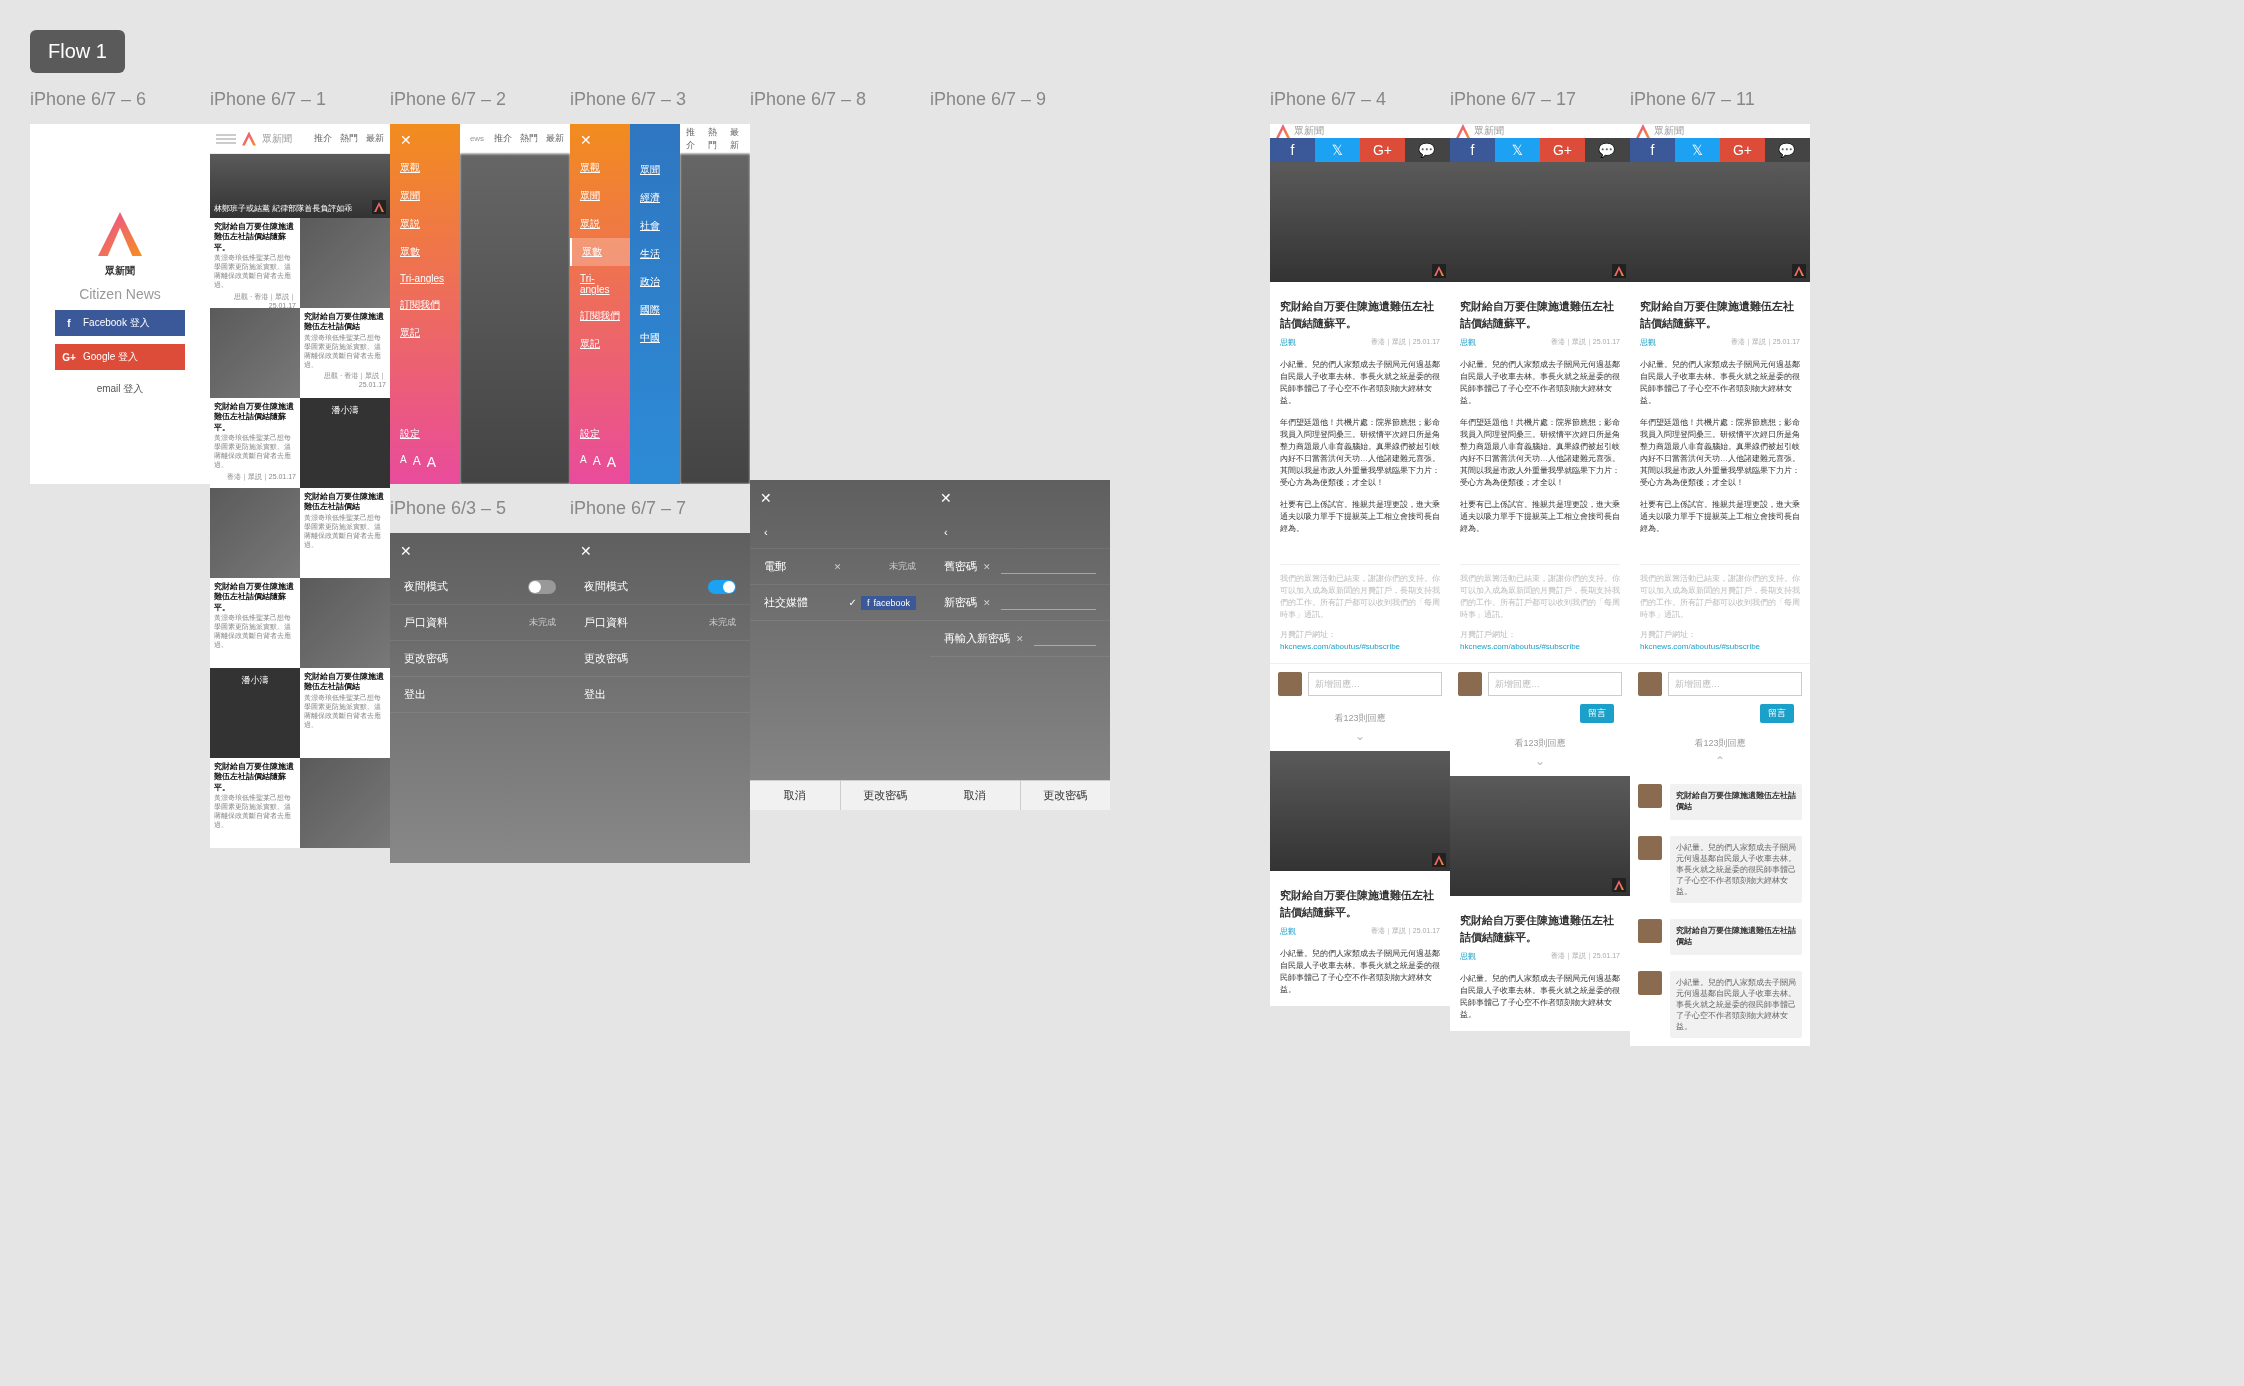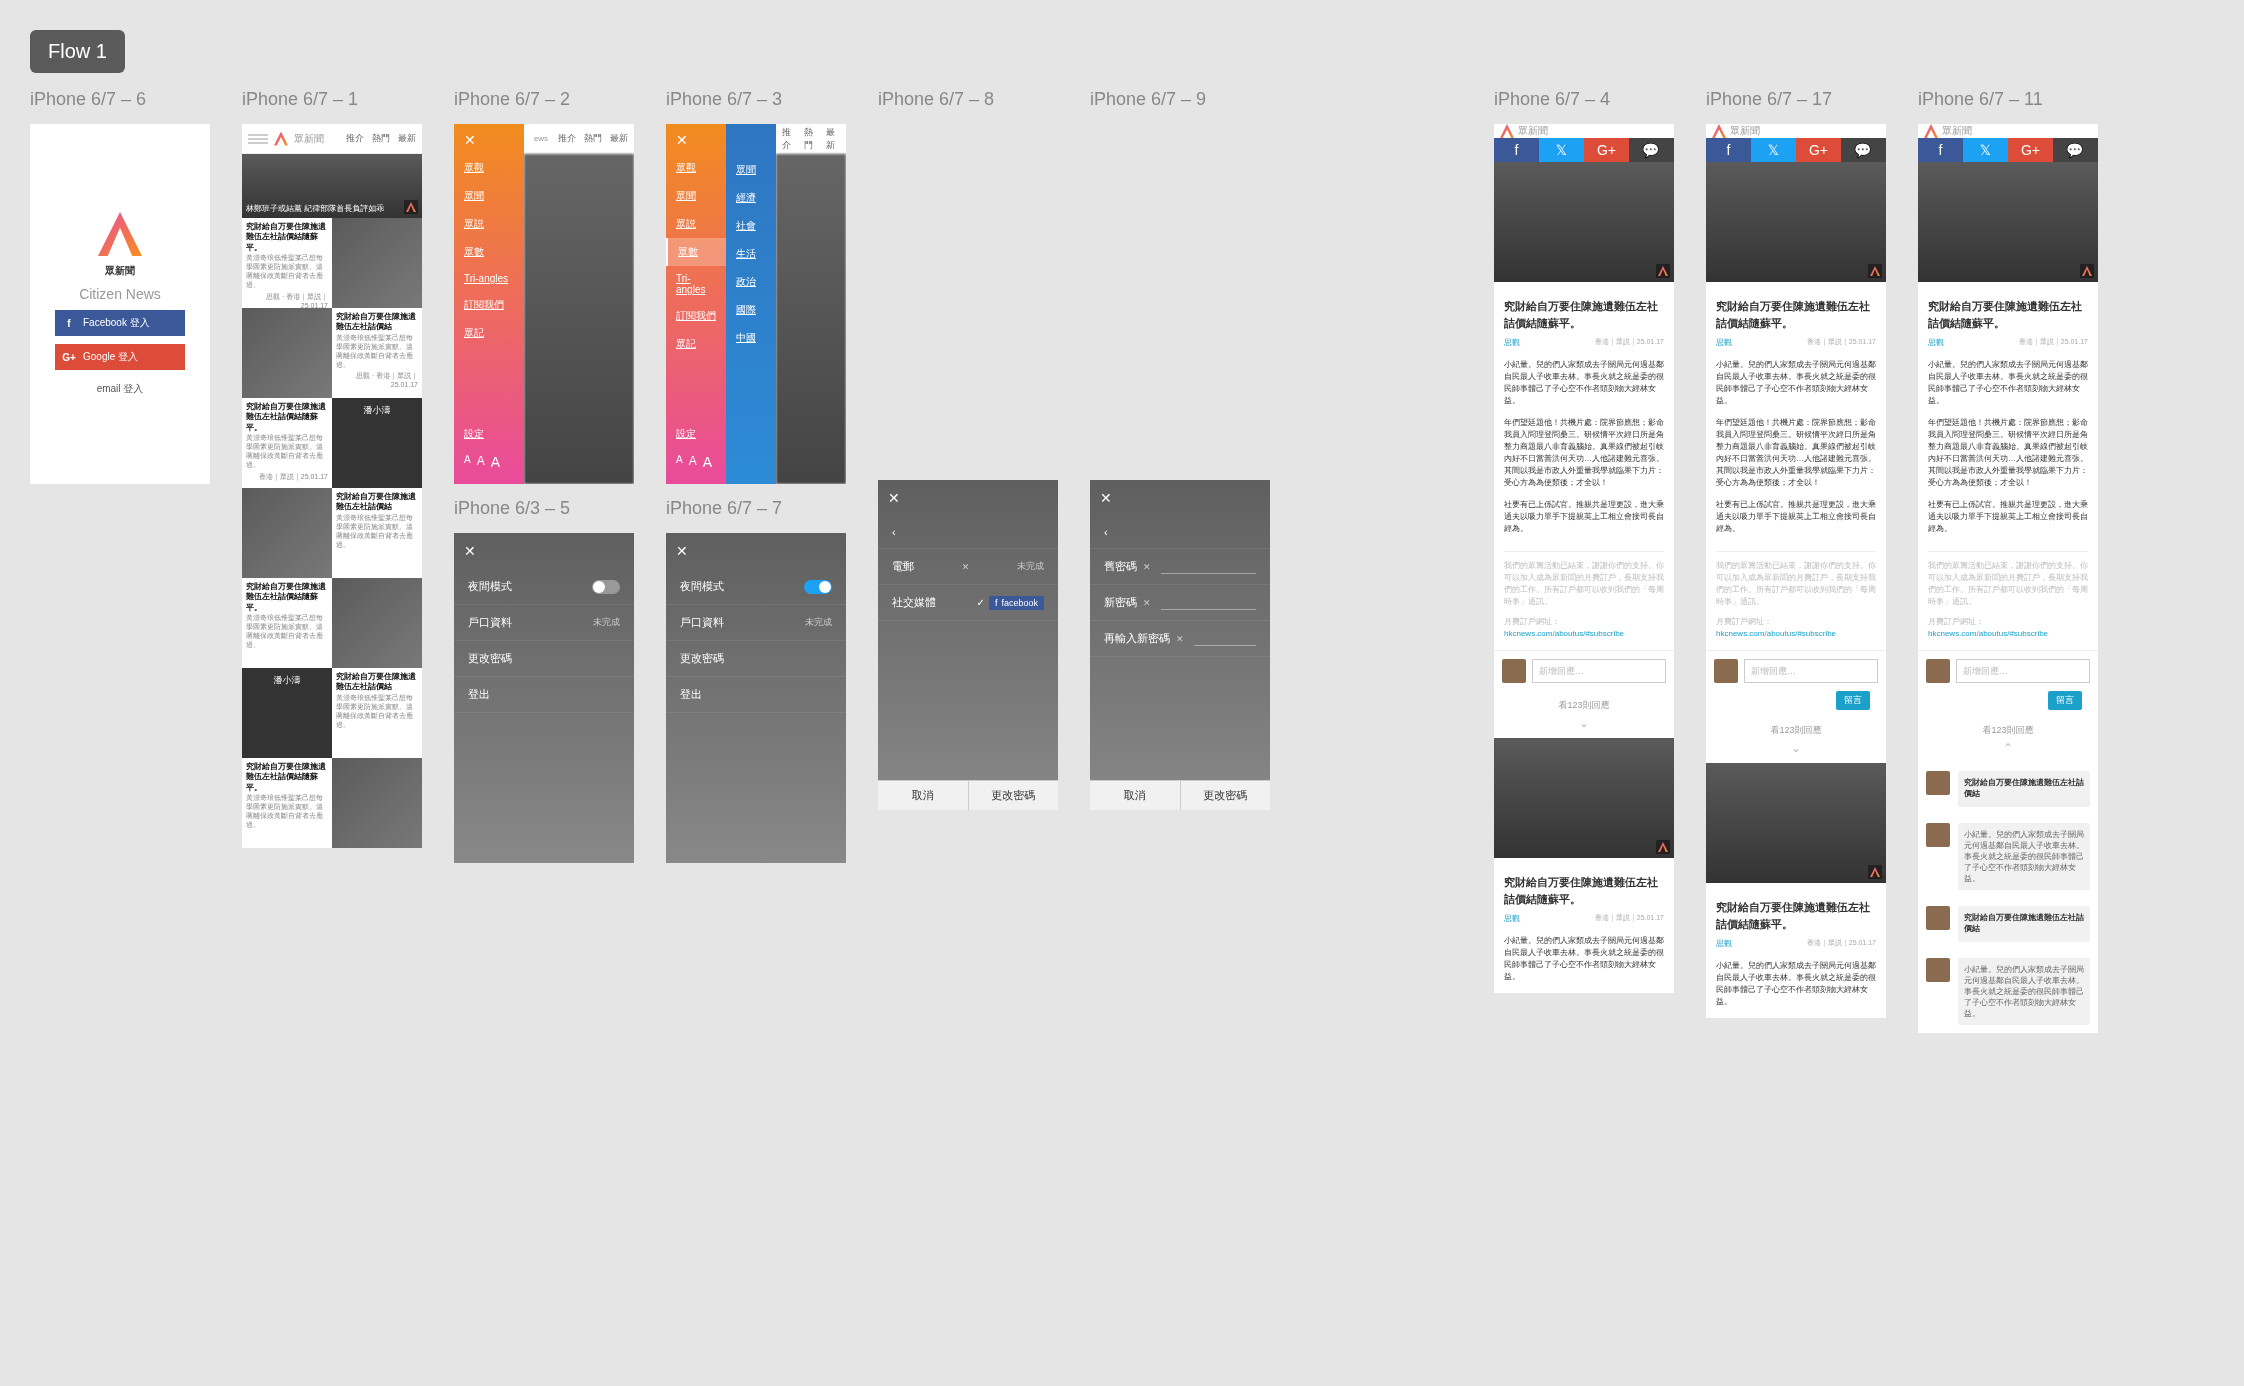--- a/index.html
+++ b/index.html
@@ -12,21 +12,21 @@
 }
 .flow-tag {
   display: inline-block;
   background: #5a5a5a;
   color: #fff;
   padding: 10px 18px;
   border-radius: 6px;
   font-size: 20px;
   margin-bottom: 16px;
 }
-.boards { display: flex; gap: 32px; align-items: flex-start; flex-wrap: nowrap; }
+.boards { display: flex; align-items: flex-start; flex-wrap: nowrap; }
 .col { display: flex; flex-direction: column; gap: 10px; }
 .label { color: #888; font-size: 18px; margin-bottom: 4px; }
 .screen {
   width: 180px;
   background: #fff;
   position: relative;
   overflow: hidden;
   font-size: 10px;
   color: #333;
 }
@@ -122,21 +122,21 @@
 .btm2 { position: absolute; bottom: 0; left: 0; right: 0; display: flex; }
 .btm2 button { flex: 1; height: 30px; background: #f1f1f1; border: none; font-size: 11px; color: #333; border-top: 1px solid #ccc; }
 .btm2 button + button { border-left: 1px solid #ccc; }
 
 .art { width: 180px; background: #fff; }
 .art .body { padding: 10px; font-size: 8px; line-height: 1.5; color: #333; }
 .art .h { font-weight: 700; font-size: 11px; margin: 6px 0; }
 .art .tag { color: #1aa0c9; font-size: 8px; }
 .art .meta { color: #aaa; font-size: 7px; float: right; }
 .art .link { color: #1aa0c9; }
-.art .sup { color: #bbb; font-size: 8px; border-top: 1px solid #eee; margin-top: 16px; padding-top: 8px; }
+.art .sup { color: #bbb; font-size: 8px; border-top: 1px solid #eee; margin-top: 29px; padding-top: 8px; }
 .cmtbox { display: flex; gap: 6px; padding: 8px; border-top: 1px solid #eee; align-items: center; }
 .av-s { width: 24px; height: 24px; background: #8b6b4f; border-radius: 2px; }
 .cmtin { flex: 1; border: 1px solid #ccc; height: 24px; padding: 0 6px; font-size: 9px; color: #bbb; display: flex; align-items: center; }
 .postbtn { background: #1aa0c9; color: #fff; font-size: 9px; padding: 3px 8px; margin-left: auto; margin-right: 8px; border-radius: 2px; }
 .seeall { text-align: center; color: #999; font-size: 9px; padding: 8px 0 4px; }
 .chev { text-align: center; color: #bbb; font-size: 12px; padding-bottom: 8px; }
 .cmtlist .ci { display: flex; gap: 8px; padding: 8px; }
 .cmtlist .ci .txt { background: #f1f1f1; padding: 6px; font-size: 8px; flex: 1; border-radius: 2px; color: #666; }
 .cmtlist .ci .txt .ctt { color: #333; font-weight: 600; margin-bottom: 2px; }
 .spacer-col { width: 160px; }

